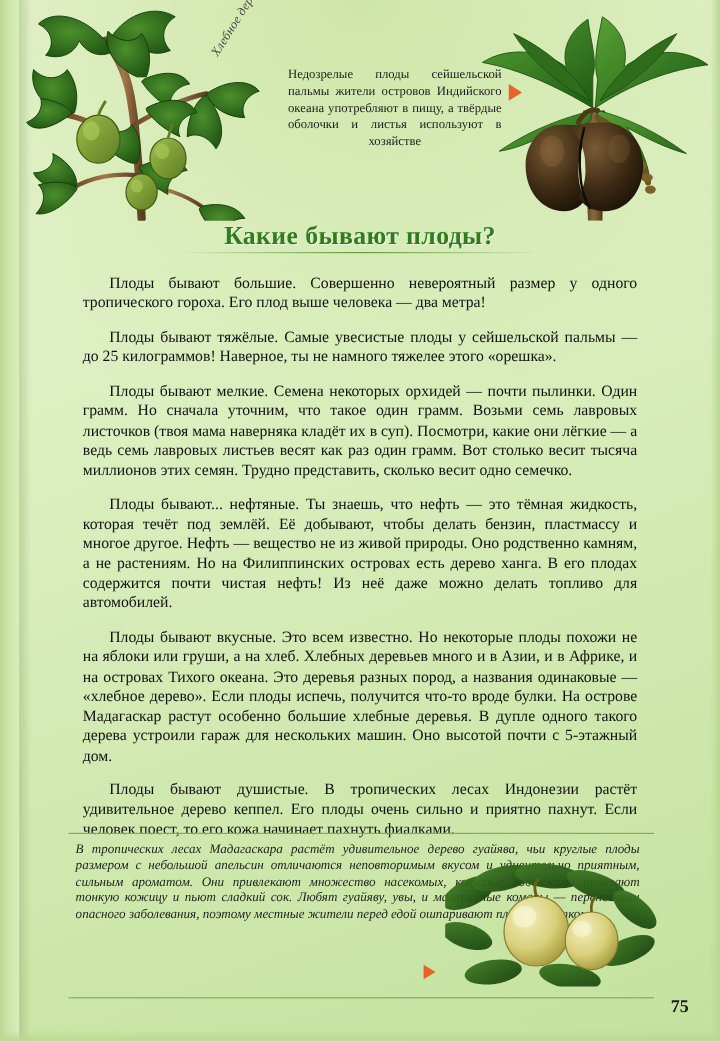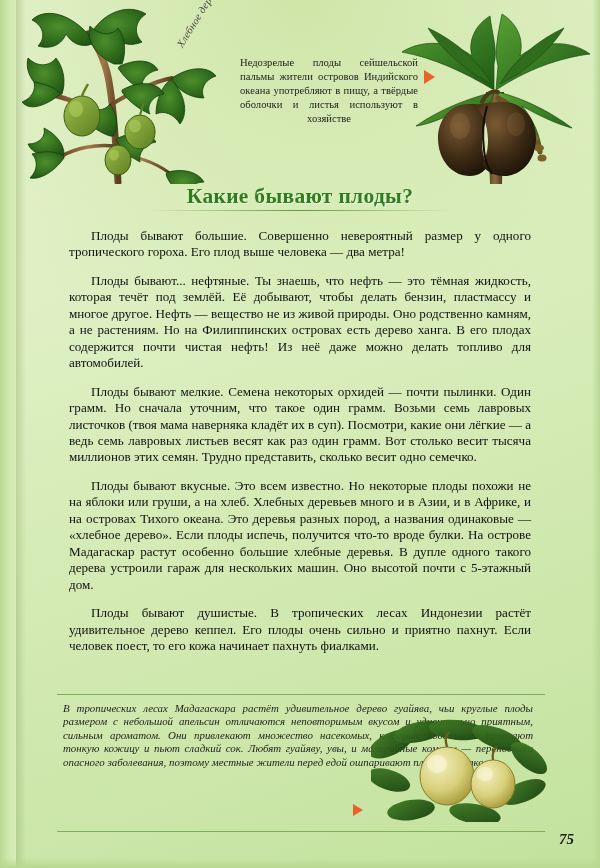--- a/index.html
+++ b/index.html
@@ -207,21 +207,20 @@
   }
 
   .page-number {
     position: absolute;
     right: 26px;
     bottom: 20px;
     font-size: 15px;
     font-weight: bold;
     color: #1d1d1b;
     z-index: 20;
-    font-style: italic;
   }
 </style>
 </head>
 <body>
 
 <div class="page">
 
   <div class="top-band">
 
     <svg class="art-breadfruit" viewBox="0 0 210 180">
@@ -326,22 +325,23 @@
         <path d="M88 100 C92 92 98 88 104 90" stroke="#4d3a1c" stroke-width="4" fill="none" stroke-linecap="round"></path>
       </g>
     </svg>
   </div>
 
   <div class="title">Какие бывают плоды?</div>
   <div class="title-line"></div>
 
   <div class="body-text">
     <p>Плоды бывают большие. Совершенно невероятный размер у одного тропического гороха. Его плод выше человека — два метра!</p>
+    <p>Плоды бывают тяжёлые. Самые увесистые плоды у сейшельской пальмы — до 25 килограммов! Наверное, ты не намного тяжелее этого «орешка».</p>
+    <p>Плоды бывают мелкие. Семена некоторых орхидей — почти пылинки. Один грамм. Но сначала уточним, что такое один грамм. Возьми семь лавровых листочков (твоя мама наверняка кладёт их в суп). Посмотри, какие они лёгкие — а ведь семь лавровых листьев весят как раз один грамм. Вот столько весит тысяча миллионов этих семян. Трудно представить, сколько весит одно семечко.</p>
     <p>Плоды бывают... нефтяные. Ты знаешь, что нефть — это тёмная жидкость, которая течёт под землёй. Её добывают, чтобы делать бензин, пластмассу и многое другое. Нефть — вещество не из живой природы. Оно родственно камням, а не растениям. Но на Филиппинских островах есть дерево ханга. В его плодах содержится почти чистая нефть! Из неё даже можно делать топливо для автомобилей.</p>
-    <p>Плоды бывают мелкие. Семена некоторых орхидей — почти пылинки. Один грамм. Но сначала уточним, что такое один грамм. Возьми семь лавровых листочков (твоя мама наверняка кладёт их в суп). Посмотри, какие они лёгкие — а ведь семь лавровых листьев весят как раз один грамм. Вот столько весит тысяча миллионов этих семян. Трудно представить, сколько весит одно семечко.</p>
     <p>Плоды бывают вкусные. Это всем известно. Но некоторые плоды похожи не на яблоки или груши, а на хлеб. Хлебных деревьев много и в Азии, и в Африке, и на островах Тихого океана. Это деревья разных пород, а названия одинаковые — «хлебное дерево». Если плоды испечь, получится что-то вроде булки. На острове Мадагаскар растут особенно большие хлебные деревья. В дупле одного такого дерева устроили гараж для нескольких машин. Оно высотой почти с 5-этажный дом.</p>
     <p>Плоды бывают душистые. В тропических лесах Индонезии растёт удивительное дерево кеппел. Его плоды очень сильно и приятно пахнут. Если человек поест, то его кожа начинает пахнуть фиалками.</p>
   </div>
 
   <div class="bottom-box">
     <div class="bottom-rule-top"></div>
     <div class="bottom-rule-bottom"></div>
     <div class="bottom-text">В тропических лесах Мадагаскара растёт удивительное дерево гуайява, чьи круглые плоды размером с небольшой апельсин отличаются неповторимым вкусом и удивительно приятным, сильным ароматом. Они привлекают множество насекомых, которые хоботками пронзают тонкую кожицу и пьют сладкий сок. Любят гуайяву, увы, и малярийные комары — переносчики опасного заболевания, поэтому местные жители перед едой ошпаривают плоды кипятком</div>
 
     <svg class="art-guava" viewBox="0 0 178 104">

